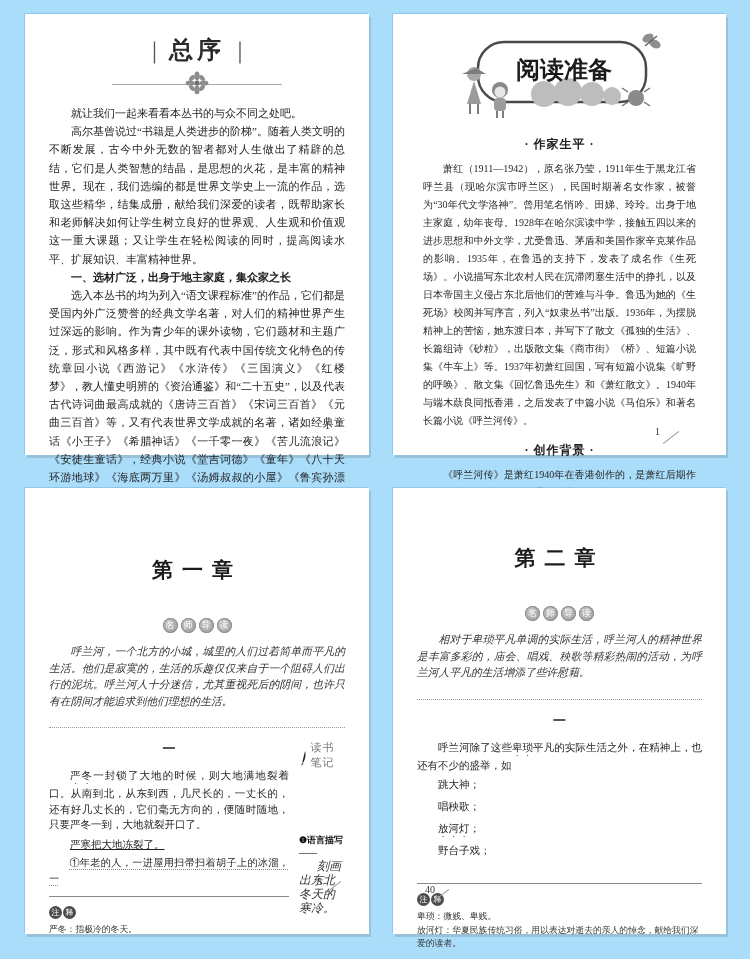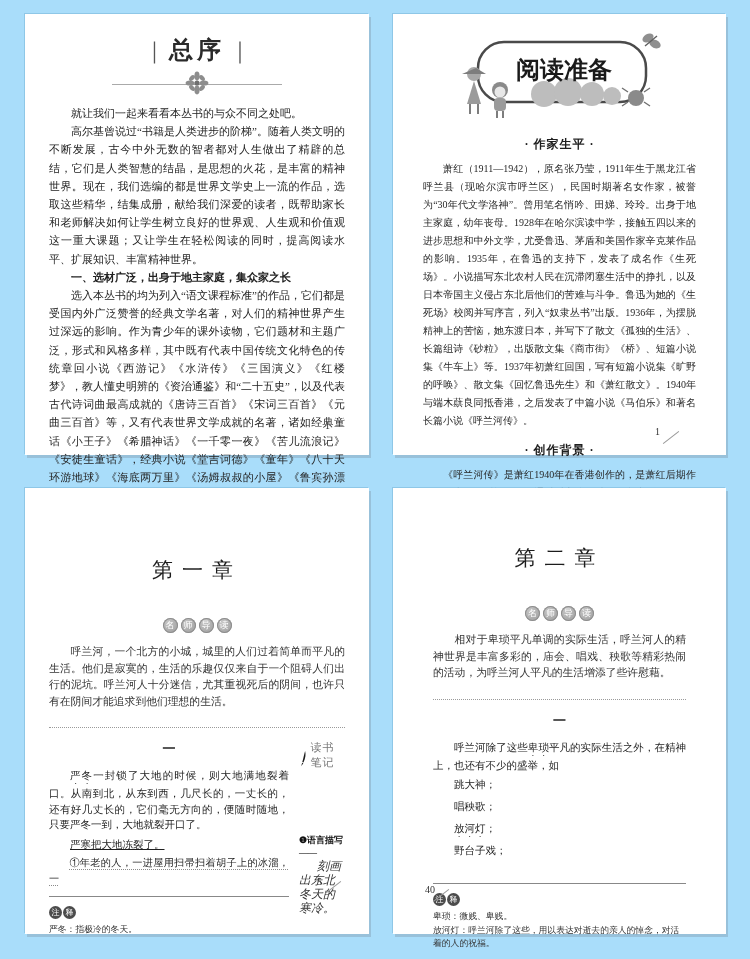--- a/index.html
+++ b/index.html
@@ -28,32 +28,32 @@
   .body-justify{ text-align:justify;}
   .pref-body p{margin:0;font-size:11px;line-height:18.2px;text-indent:2em;}
   .pref-head{font-size:11px;font-weight:bold;margin:2px 0;text-indent:1em;}
   
   .p-tr{left:393px;top:14px;width:333px;height:441px;padding:14px 26px 0;}
   .prep-badge{display:block;margin:0 auto 2px;}
   .sec-title{text-align:center;font-weight:bold;font-size:12px;margin:12px 0 7px;color:#1e1e1e;letter-spacing:1px;}
   .prep-text{margin:4px;font-size:10px;line-height:18px;text-indent:2em;text-align:justify;color:#262626;}
   
   .p-bl{left:25px;top:488px;width:344px;height:446px;padding:0 24px;}
-  .p-br{left:393px;top:488px;width:333px;height:446px;padding:0 40px;}
-  .chap-title{text-align:center;font-size:21px;font-weight:normal;letter-spacing:9px;margin:0;color:#1c1c1c;}
+  .p-br{left:393px;top:488px;width:333px;height:446px;padding:0 24px;}
+  .chap-title{text-align:center;font-size:21px;font-weight:bold;letter-spacing:9px;margin:0;color:#1c1c1c;}
   .p-bl .chap-title{padding-top:68px;}
   .p-br .chap-title{padding-top:56px;}
   .guide-badge{display:flex;justify-content:center;gap:3px;margin:34px auto 10px;}
   .guide-badge .coin{
     width:15px;height:15px;border-radius:50%;
     background:radial-gradient(circle at 35% 30%, #c6c6c6, #9a9a9a);
     color:#fff;font-size:9px;line-height:15px;text-align:center;
     box-shadow:inset 0 0 0 1px #8d8d8d;
   }
-  .guide-text{margin:0;font-size:10.8px;line-height:16.5px;text-indent:2em;text-align:justify;color:#333;}
+  .guide-text{margin:0;font-size:10.8px;line-height:16.5px;font-style:italic;text-indent:2em;text-align:justify;color:#333;}
   .dot-sep{border:none;border-top:1px dotted #9a9a9a;margin:18px 0 0;}
   .sec-marker{text-align:center;font-weight:bold;font-size:13px;margin:12px 0 10px;color:#222;}
   .cols{display:flex;}
   .col-main{width:240px;}
   .col-side{flex:1;padding-left:10px;box-sizing:border-box;}
   .chap-p{margin:0;font-size:10.5px;line-height:15.6px;text-indent:2em;text-align:justify;color:#1f1f1f;}
   .chap-p.small{font-size:10.2px;}
   .emph{
     -webkit-text-emphasis:filled dot #333;text-emphasis:filled dot #333;
     -webkit-text-emphasis-position:under left;text-emphasis-position:under left;
@@ -215,15 +215,15 @@
   <div class="item-line"><span class="emph"></span><span>跳大神；</span></div>
   <div class="item-line"><span class="emph"></span><span>唱秧歌；</span></div>
   <div class="item-line"><span class="emph">放河灯</span><span>；</span></div>
   <div class="item-line"><span class="emph"></span><span>野台子戏；</span></div>
   <hr class="solid-sep" style="margin-top:22px;">
   <div class="annot-badge">
     <span class="coin">注</span>
     <span class="coin">释</span>
   </div>
   <p class="annot-line">卑琐：微贱、卑贱。</p>
-  <p class="annot-line">放河灯：呼兰河除了这些，用以表达对逝去的亲人的悼念，对活着的人的祝福。</p>
+  <p class="annot-line">放河灯：华夏民族传统习俗，用以表达对逝去的亲人的悼念，献给我们深爱的读者。</p>
   <div class="pagenum pn-br"><span>40</span><span class="slash"></span></div>
 </div>
 
 </body></html>

